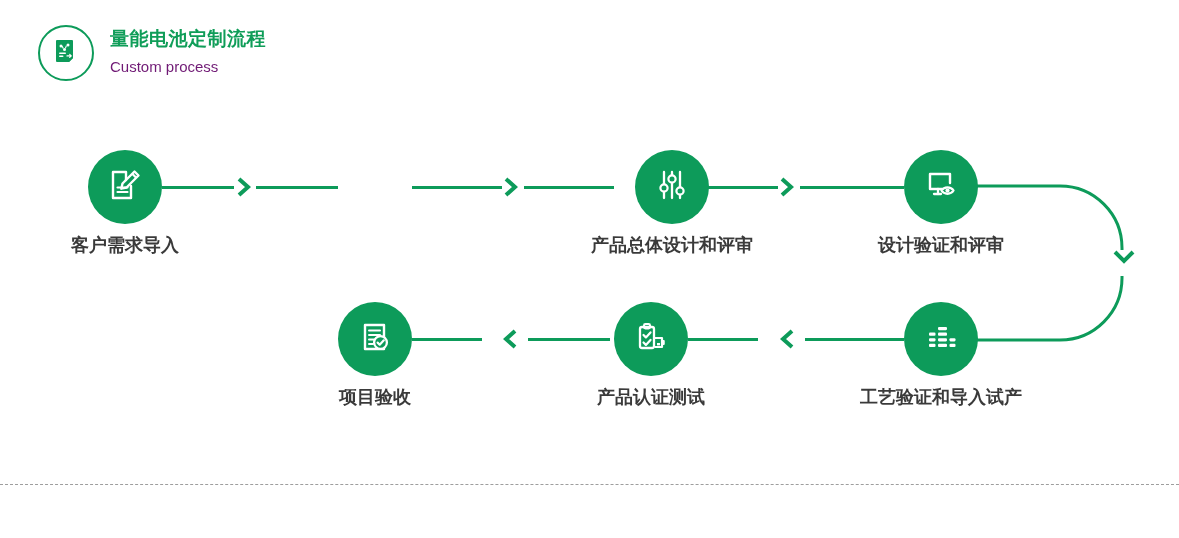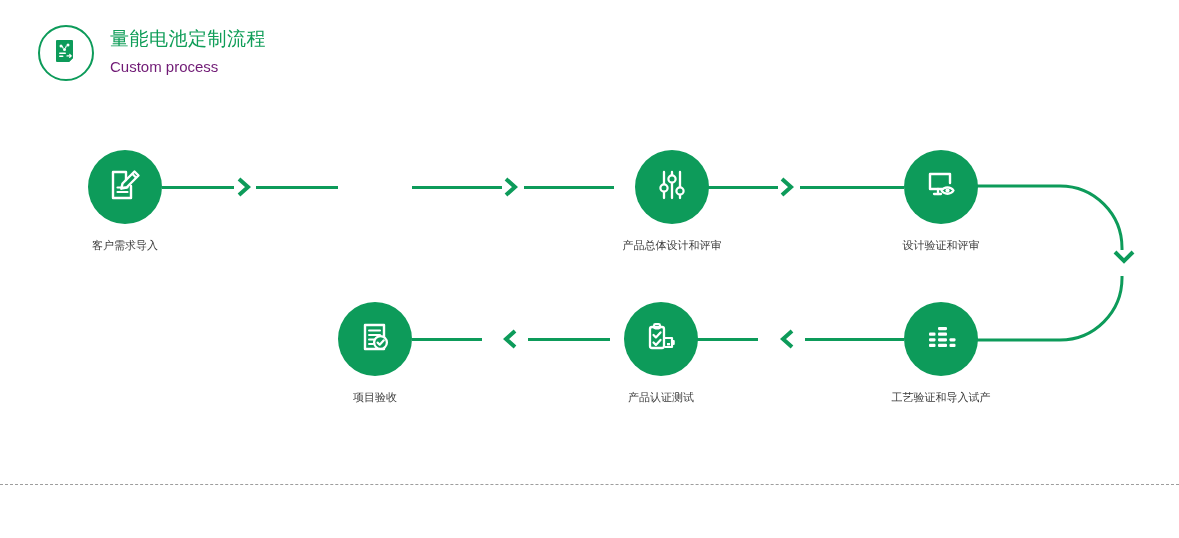--- a/index.html
+++ b/index.html
@@ -37,21 +37,21 @@
     align-items: center;
     justify-content: center;
   }
   .header-texts {
     position: absolute;
     left: 72px;
     top: 0px;
   }
   .header-title {
     font-size: 19px;
-    font-weight: normal;
+    font-weight: bold;
     color: #0f9d58;
     letter-spacing: 0.5px;
     line-height: 28px;
     white-space: nowrap;
   }
   .header-subtitle {
     font-size: 15px;
     color: #701a75;
     line-height: 22px;
     margin-top: 3px;
@@ -79,23 +79,23 @@
     display: flex;
     align-items: center;
     justify-content: center;
   }
   .node-label {
     position: absolute;
     top: 86px;
     left: 50%;
     transform: translateX(-50%);
     white-space: nowrap;
-    font-size: 11px;
+    font-size: 18px;
     color: #3a3a3a;
-    font-weight: 400;
+    font-weight: 700;
     line-height: 18px;
   }
 
   .connector {
     position: absolute;
     height: 3px;
     background: #0d9b5a;
   }
   .chev {
     position: absolute;
@@ -257,21 +257,21 @@
           <rect x="17" y="26.8" width="9" height="3.2" rx="1.1" fill="#ffffff"></rect>
           <rect x="8" y="26.8" width="6.5" height="3.2" rx="1.1" fill="#ffffff"></rect>
           <rect x="28.5" y="26.8" width="6" height="3.2" rx="1.1" fill="#ffffff"></rect>
           <rect x="28.5" y="21.2" width="6" height="3.2" rx="1.1" fill="#ffffff"></rect>
         </svg>
       </span>
     </div>
     <div class="node-label">工艺验证和导入试产</div>
   </div>
 
-  <div class="node" style="left:614px; top:302px;margin-left:10px;">
+  <div class="node" style="left:614px; top:302px;">
     <div class="node-circle">
       <span>
         <svg width="40" height="40" viewBox="0 0 40 40" aria-hidden="true">
           <rect x="9" y="10" width="14" height="21" rx="2" fill="none" stroke="#ffffff" stroke-width="2.3"></rect>
           <rect x="13" y="7" width="6" height="4.5" rx="1.4" fill="none" stroke="#ffffff" stroke-width="2.1"></rect>
           <path d="M12.5 18 l2.4 2.4 l4.6 -5" fill="none" stroke="#ffffff" stroke-width="2.2" stroke-linecap="round" stroke-linejoin="round"></path>
           <path d="M12.5 25.5 l2.4 2.4 l4.6 -5" fill="none" stroke="#ffffff" stroke-width="2.2" stroke-linecap="round" stroke-linejoin="round"></path>
           <path d="M24 21 h7 v9 h-7" fill="none" stroke="#ffffff" stroke-width="2.2" stroke-linejoin="round"></path>
           <path d="M31 24 h1.8 v3 H31" fill="none" stroke="#ffffff" stroke-width="1.9" stroke-linejoin="round"></path>
           <rect x="26" y="26" width="3" height="2.4" fill="#ffffff"></rect>

